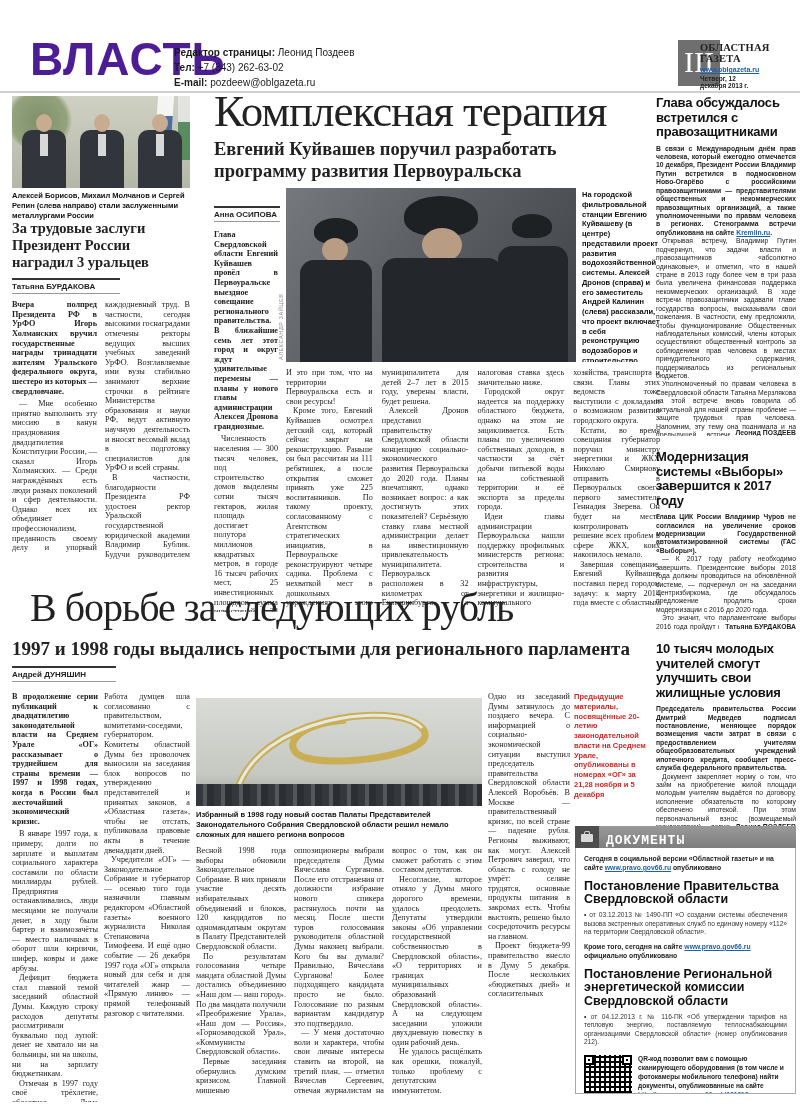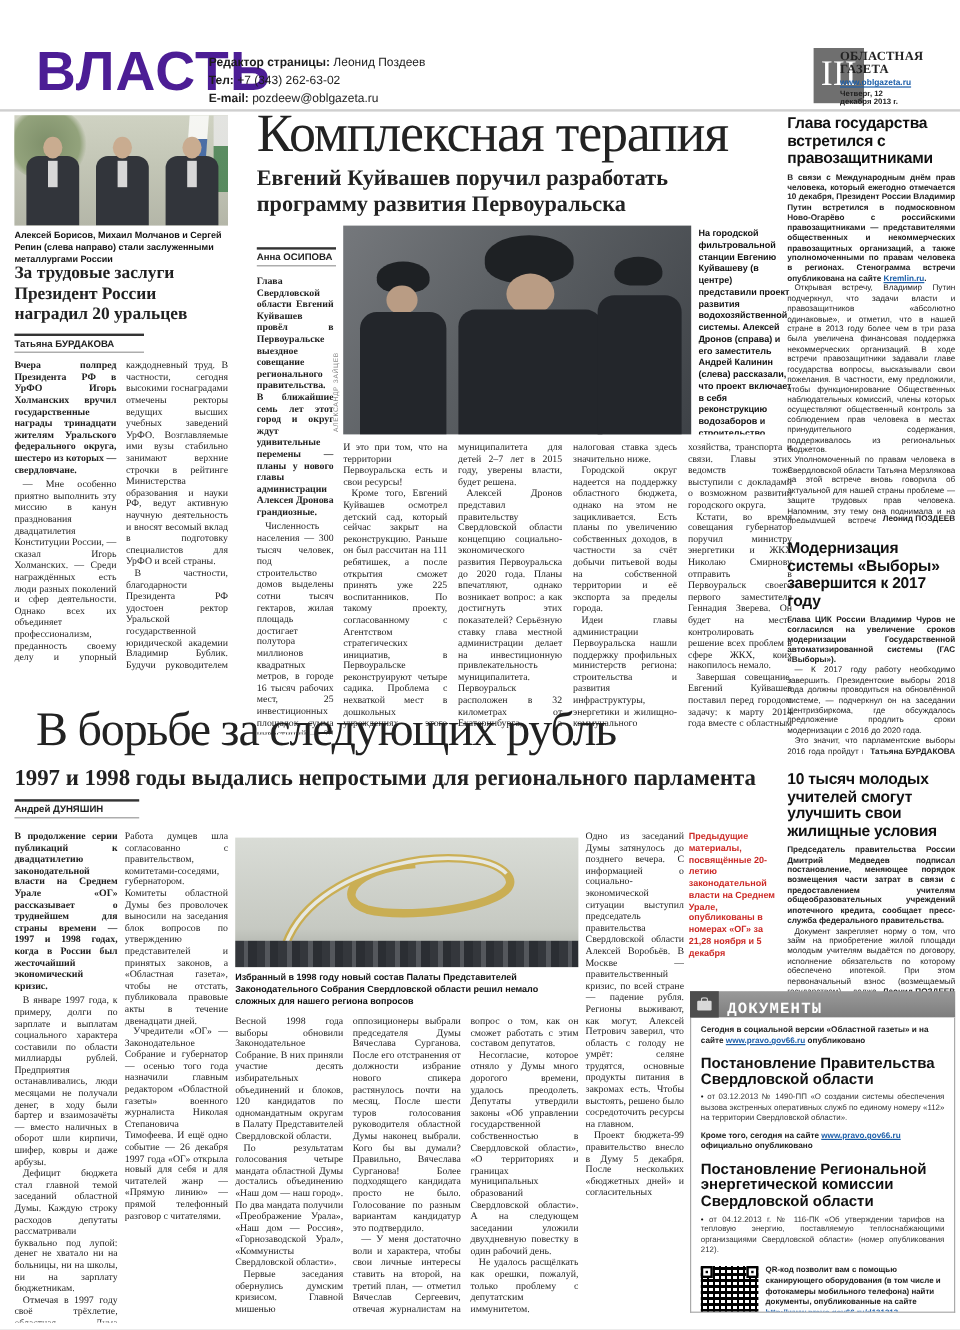--- a/index.html
+++ b/index.html
@@ -147,21 +147,21 @@
   <div class="awards">
     <div class="photo awards-photo">
       <div class="fig plant"></div>
       <div class="fig flag1"></div>
       <div class="fig flag2"></div>
       <div class="fig man" style="left:10px"></div>
       <div class="fig man" style="left:68px"></div>
       <div class="fig man" style="left:126px"></div>
     </div>
     <div class="cap awards-cap">Алексей Борисов, Михаил Молчанов и Сергей Репин (слева направо) стали заслуженными металлургами России</div>
-    <div class="awards-sub">За трудовые заслуги Президент России наградил 20 уральцев</div>
+    <div class="awards-sub">За трудовые заслуги Президент России наградил 3 уральцев</div>
     <div class="byline-box awards-byline">Татьяна БУРДАКОВА</div>
     <div class="bodytxt awards-body">
       <p class="lede">Вчера полпред Президента РФ в УрФО Игорь Холманских вручил государственные награды тринадцати жителям Уральского федерального округа, шестеро из которых — свердловчане.</p>
       <p>— Мне особенно приятно выполнить эту миссию в канун празднования двадцатилетия Конституции России, — сказал Игорь Холманских. — Среди награждённых есть люди разных поколений и сфер деятельности. Однако всех их объединяет профессионализм, преданность своему делу и упорный каждодневный труд. В частности, сегодня высокими госнаградами отмечены ректоры ведущих высших учебных заведений УрФО. Возглавляемые ими вузы стабильно занимают верхние строчки в рейтинге Министерства образования и науки РФ, ведут активную научную деятельность и вносят весомый вклад в подготовку специалистов для УрФО и всей страны.</p>
       <p>В частности, благодарности Президента РФ удостоен ректор Уральской государственной юридической академии Владимир Бублик. Будучи руководителем одного из престижнейших вузов нашего региона, он известен как крупный учёный, автор свыше ста научных трудов.</p>
 
     </div>
   </div>
 
   <div class="main-art-head">
@@ -195,21 +195,21 @@
     <p>Алексей Дронов представил правительству Свердловской области концепцию социально-экономического развития Первоуральска до 2020 года. Планы впечатляют, однако возникает вопрос: а как достигнуть этих показателей? Серьёзную ставку глава местной администрации делает на инвестиционную привлекательность муниципалитета. Первоуральск расположен в 32 километрах от Екатеринбурга, а налоговая ставка здесь значительно ниже.</p>
     <p>Городской округ надеется на поддержку областного бюджета, однако на этом не зацикливается. Есть планы по увеличению собственных доходов, в частности за счёт добычи питьевой воды на собственной территории и её экспорта за пределы города.</p>
     <p>Идеи главы администрации Первоуральска нашли поддержку профильных министерств региона: строительства и развития инфраструктуры, энергетики и жилищно-коммунального хозяйства, транспорта и связи. Главы этих ведомств тоже выступили с докладами о возможном развитии городского округа.</p>
     <p>Кстати, во время совещания губернатор поручил министру энергетики и ЖКХ Николаю Смирнову отправить в Первоуральск своего первого заместителя Геннадия Зверева. Он будет на месте контролировать решение всех проблем в сфере ЖКХ, коих накопилось немало.</p>
     <p>Завершая совещание, Евгений Куйвашев поставил перед городом задачу: к марту 2014 года вместе с областным правительством разработать конкретную программу развития Первоуральска.</p>
 
   </div>
 
   <div class="sidebar">
     <div class="sb-art" style="height:340px">
-      <div class="sb-title">Глава государства встретился с правозащитниками</div>
+      <div class="sb-title">Глава обсуждалось встретился с правозащитниками</div>
       <div class="sb-lede"><span>В связи с Международным днём прав человека, который ежегодно отмечается 10 декабря, Президент России Владимир Путин встретился в подмосковном Ново-Огарёво с российскими правозащитниками — представителями общественных и некоммерческих правозащитных организаций, а также уполномоченными по правам человека в регионах. Стенограмма встречи опубликована на сайте </span><span class="link">Kremlin.ru</span><span>.</span></div>
       <div class="sb-body">
         <p>Открывая встречу, Владимир Путин подчеркнул, что задачи власти и правозащитников «абсолютно одинаковые», и отметил, что в нашей стране в 2013 году более чем в три раза была увеличена финансовая поддержка некоммерческих организаций. В ходе встречи правозащитники задавали главе государства вопросы, высказывали свои пожелания. В частности, ему предложили, чтобы функционирование Общественных наблюдательных комиссий, члены которых осуществляют общественный контроль за соблюдением прав человека в местах принудительного содержания, поддерживалось из региональных бюджетов.</p>
         <p>Уполномоченный по правам человека в Свердловской области Татьяна Мерзлякова на этой встрече вновь говорила об актуальной для нашей страны проблеме — защите трудовых прав человека. Напомним, эту тему она поднимала и на предыдущей встрече с Владимиром Путиным, прошедшей в декабре 2012 года. На этот раз, уточняя сложившуюся ситуацию, глава государства задал Татьяне Мерзляковой вопросов больше, чем другим собеседникам.</p>
       </div>
       <div class="sb-byline">Леонид ПОЗДЕЕВ</div>
     </div>
     <div class="sb-art" style="height:180px; margin-top:14px">
       <div class="sb-title">Модернизация системы «Выборы» завершится к 2017 году</div>
       <div class="sb-lede">Глава ЦИК России Владимир Чуров не согласился на увеличение сроков модернизации Государственной автоматизированной системы (ГАС «Выборы»).</div>

